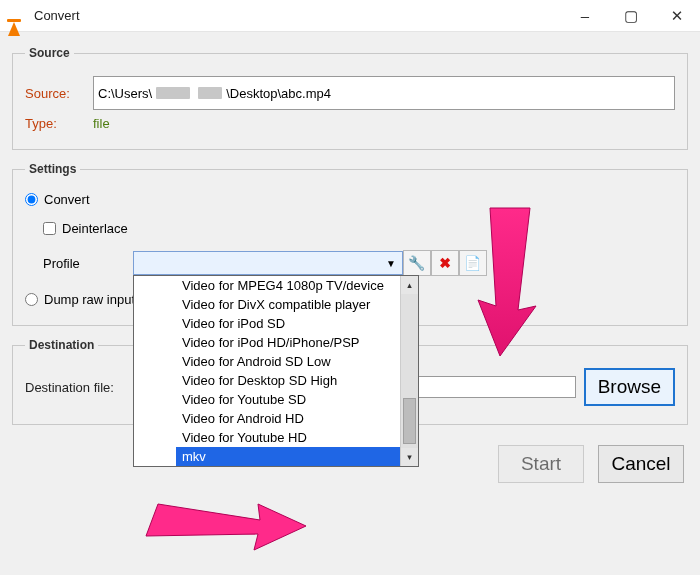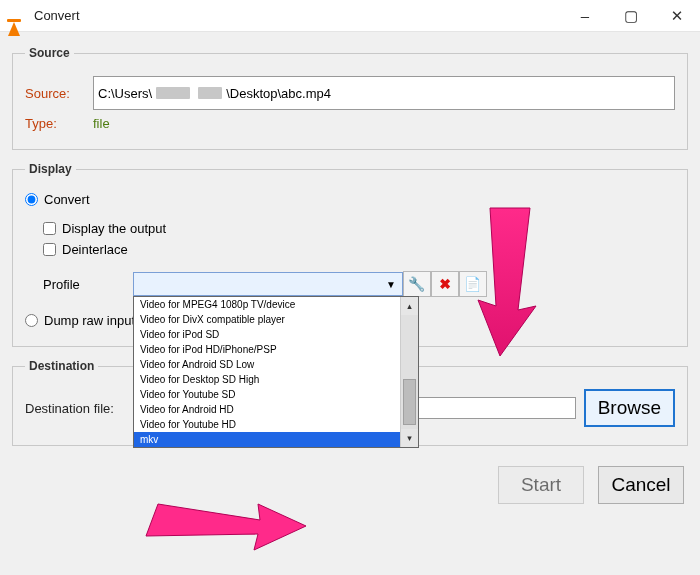--- a/index.html
+++ b/index.html
@@ -94,24 +94,25 @@
     background: #fff;
     z-index: 50;
     display: flex;
   }
   .dropdown-list {
     flex: 1;
     list-style: none; margin: 0; padding: 0;
   }
   .dropdown-list li {
     padding: 2px 6px;
-    font-size: 10px;
+    font-size: 13px;
     color: #000;
     white-space: nowrap;
     overflow: hidden;
+    margin-left: 42px;
   }
   .dropdown-list li.selected {
     background: #1f66e5;
     color: #fff;
   }
   .dd-scroll {
     width: 18px;
     background: #f0f0f0;
     border-left: 1px solid #ccc;
     display: flex; flex-direction: column; justify-content: space-between;
@@ -204,32 +205,28 @@
         <span>\Desktop\abc.mp4</span>
       </div>
     </div>
     <div class="row">
       <span class="label">Type:</span>
       <span class="typeval">file</span>
     </div>
   </fieldset>
 
   <fieldset style="position:relative;">
-    <legend>Display</legend>
+    <legend>Settings</legend>
 
     <div class="radio-row">
       <input type="radio" checked="" style="">
       <span>Convert</span>
     </div>
 
     <div class="indent" style="margin-top:14px;">
-      <div class="check-row">
-        <input type="checkbox" style="">
-        <span>Display the output</span>
-      </div>
       <div class="check-row">
         <input type="checkbox" style="">
         <span>Deinterlace</span>
       </div>
 
       <div class="profile-row">
         <span class="profile-label">Profile</span>
         <div class="combo-wrap">
           <div class="combo">
             <span class="arrow">▼</span>

